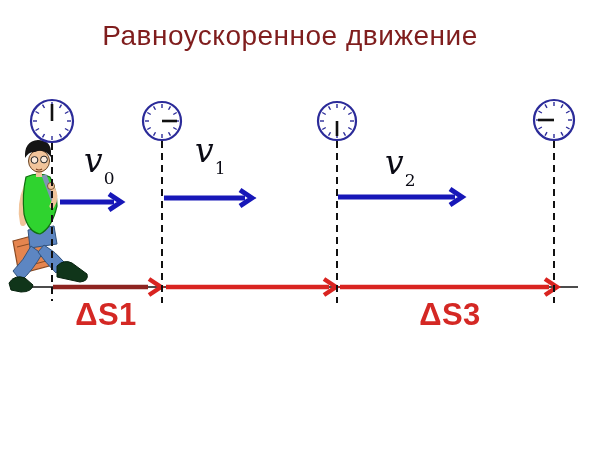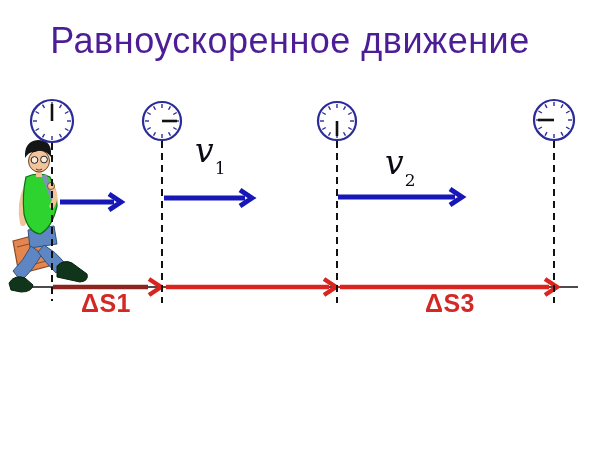--- a/index.html
+++ b/index.html
@@ -3,36 +3,36 @@
 <meta charset="utf-8">
 <style>
   html,body{margin:0;padding:0;background:#ffffff;}
   .stage{
     position:relative;width:600px;height:450px;background:#ffffff;
     overflow:hidden;font-family:"Liberation Sans",sans-serif;
   }
   .stage svg{position:absolute;left:0;top:0;}
   .page-title{
     position:absolute;left:290px;top:20px;transform:translateX(-50%);
-    font-size:36px;font-weight:400;color:#4c1d95;white-space:nowrap;
+    font-size:28px;font-weight:400;color:#7f1d1d;white-space:nowrap;
     letter-spacing:0.5px;
   }
   .vlabel{
     position:absolute;color:#0a0a14;
     font-family:"DejaVu Serif",serif;font-style:italic;font-size:33px;
     line-height:1;white-space:nowrap;
   }
   .vlabel sub{
     font-size:17px;font-style:normal;
     font-family:"DejaVu Serif",serif;
     position:relative;top:4px;left:1px;
   }
   .slabel{
-    position:absolute;top:291px;transform:translateX(-50%);
-    color:#d42824;font-weight:bold;font-size:25px;line-height:1;
+    position:absolute;top:299px;transform:translateX(-50%);
+    color:#d42824;font-weight:bold;font-size:31px;line-height:1;
     white-space:nowrap;letter-spacing:0.5px;
   }
   .clock-circle{fill:#ffffff;stroke:#2b2b99;stroke-width:2.2;}
   .clock-tick{stroke:#2b2b99;stroke-width:1.4;}
   .clock-hand{stroke:#111111;stroke-width:2.6;}
   .dashline{stroke:#111111;stroke-width:2;stroke-dasharray:7 5;}
   .baseline{stroke:#111111;stroke-width:1.6;}
   .varrow{stroke:#1717b8;stroke-width:5;fill:none;}
   .sarrow{stroke:#d92420;stroke-width:4.5;fill:none;}
   .sarrow-dark{stroke:#8e2420;stroke-width:4.5;fill:none;}
@@ -159,20 +159,21 @@
       <polyline class="varrow" points="240,190 252,198 240,206"></polyline>
     </g>
     <g>
       <line class="varrow" x1="338" y1="197" x2="455" y2="197"></line>
       <polyline class="varrow" points="450,189 462,197 450,205"></polyline>
     </g>
   </svg>
 
   <div class="page-title">Равноускоренное движение</div>
 
+  <div class="vlabel" style="left:84px;top:144px"><span>v</span><sub>0</sub></div>
 
   <div class="vlabel" style="left:195px;top:134px"><span>v</span><sub>1</sub></div>
 
   <div class="vlabel" style="left:385px;top:146px"><span>v</span><sub>2</sub></div>
 
   <div class="slabel" style="left:106px">ΔS1</div>
   <div class="slabel" style="left:450px">ΔS3</div>
 
 </div>
 

